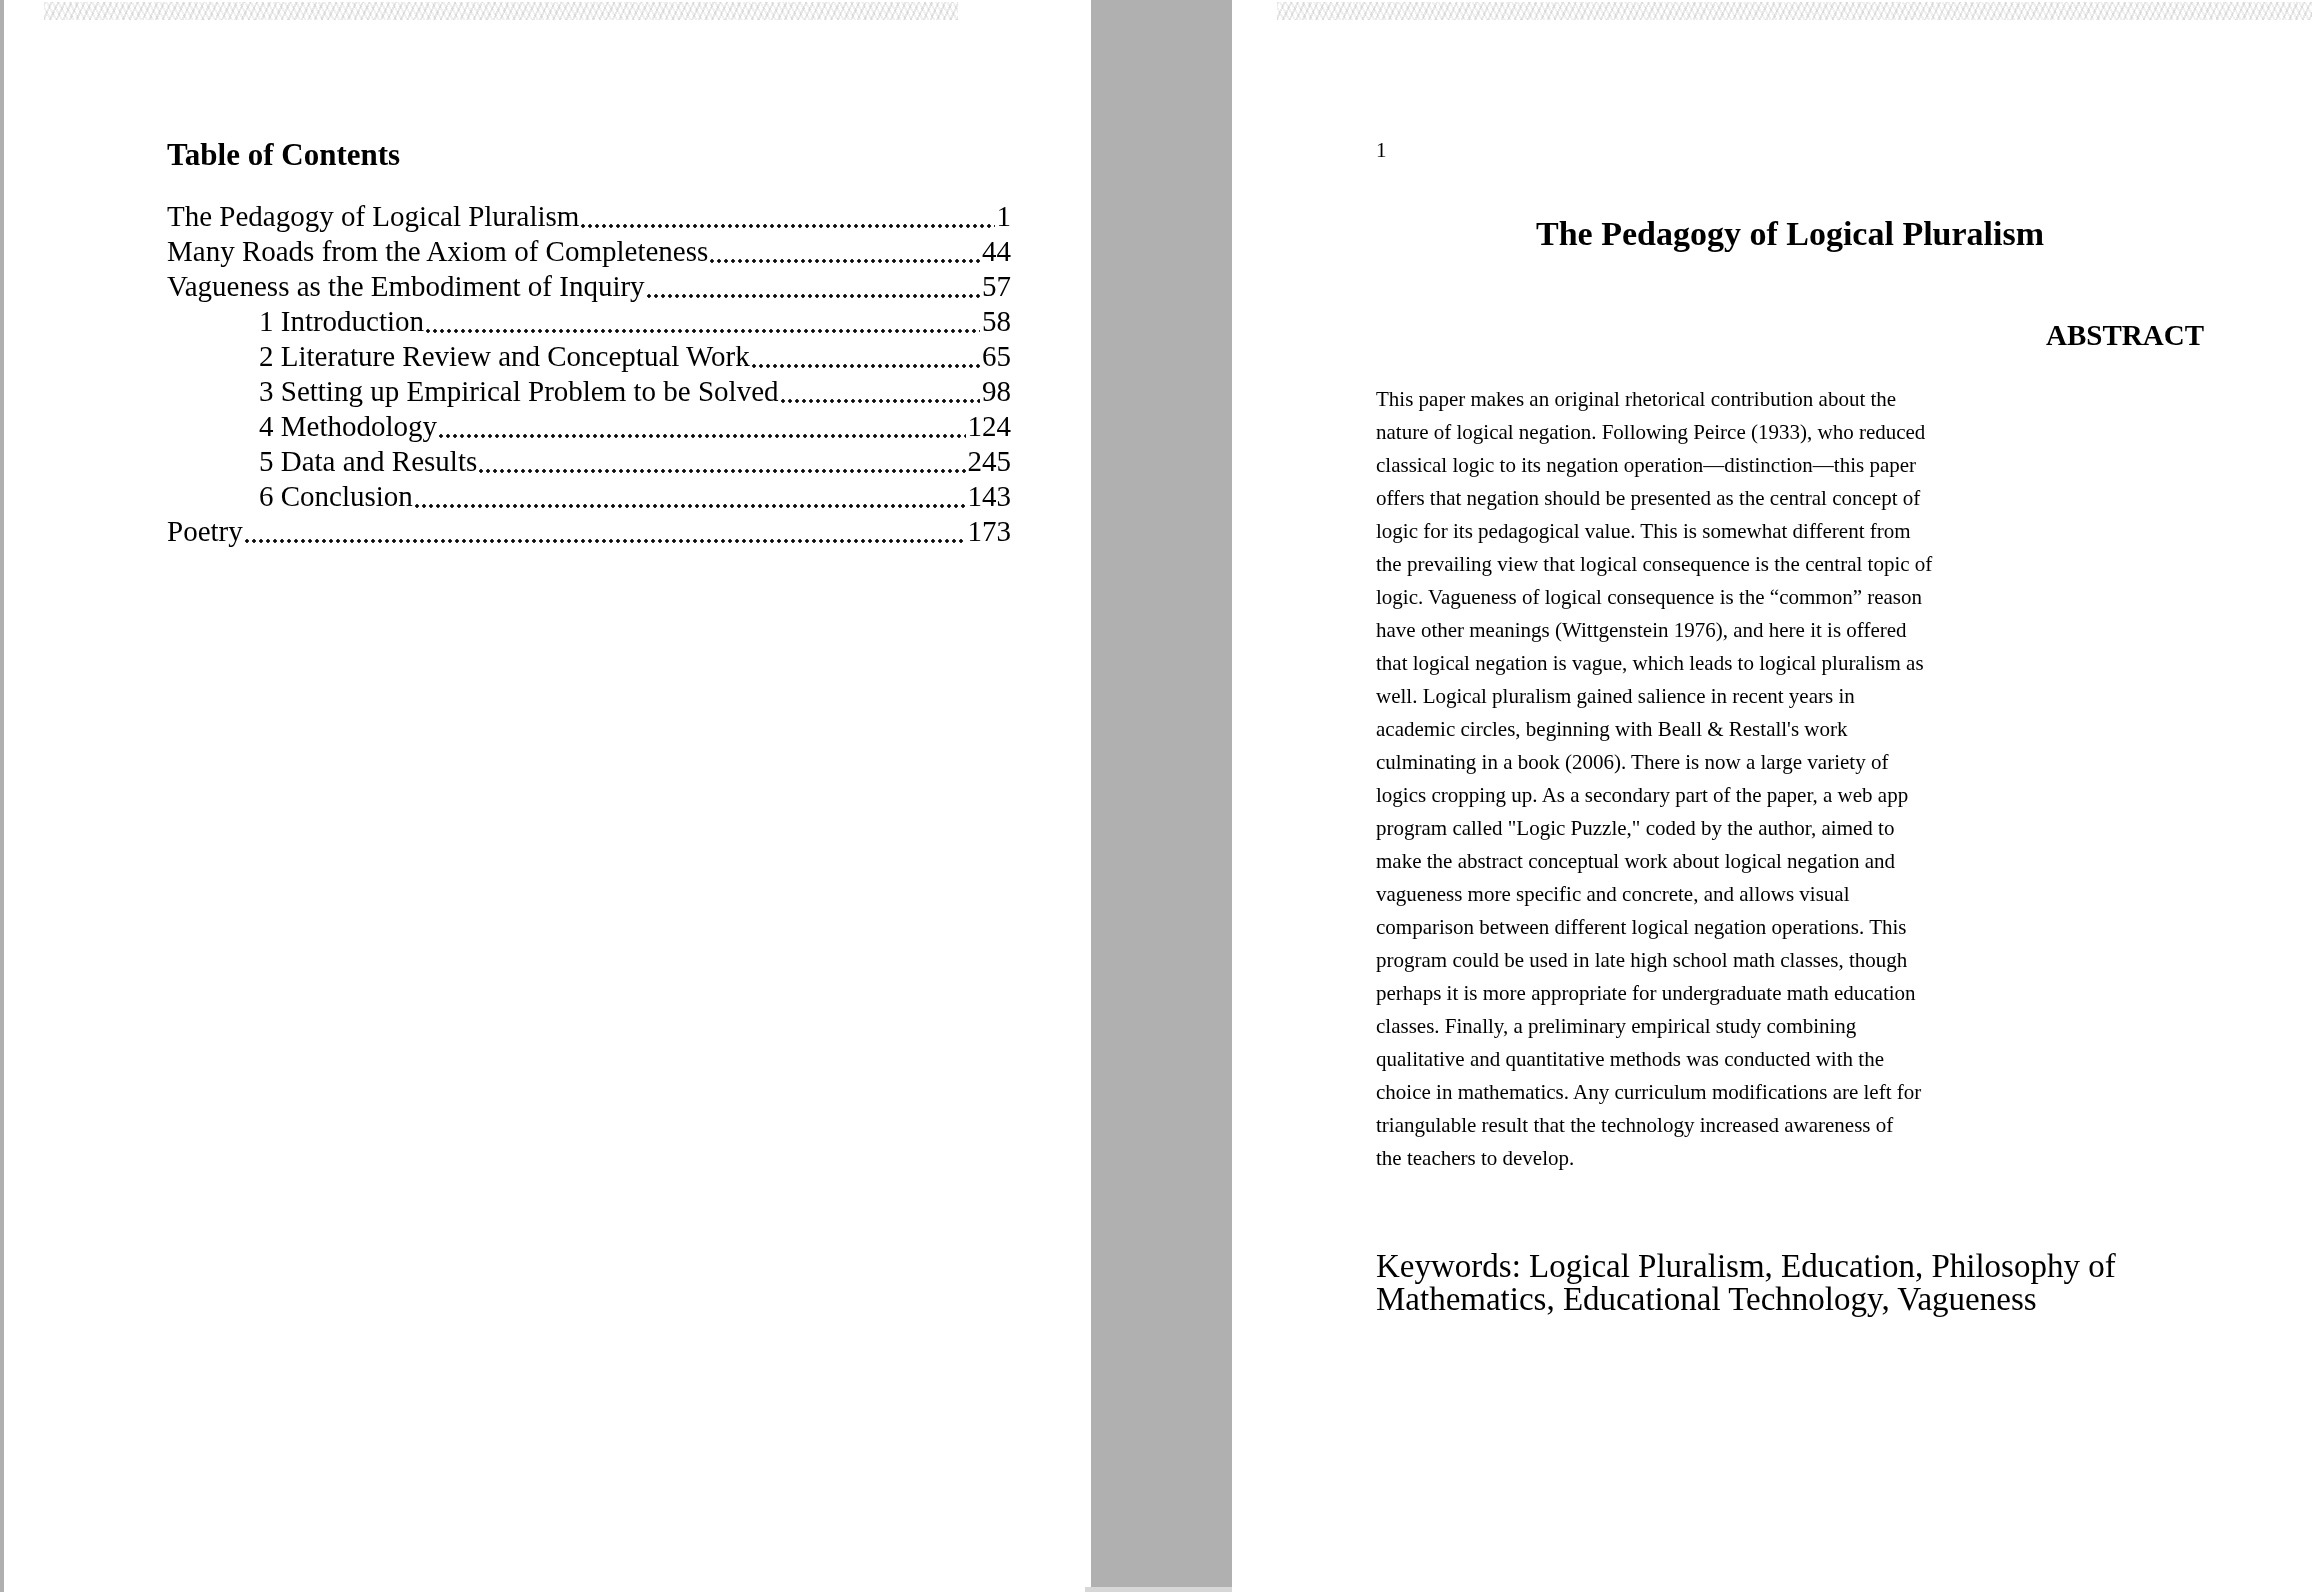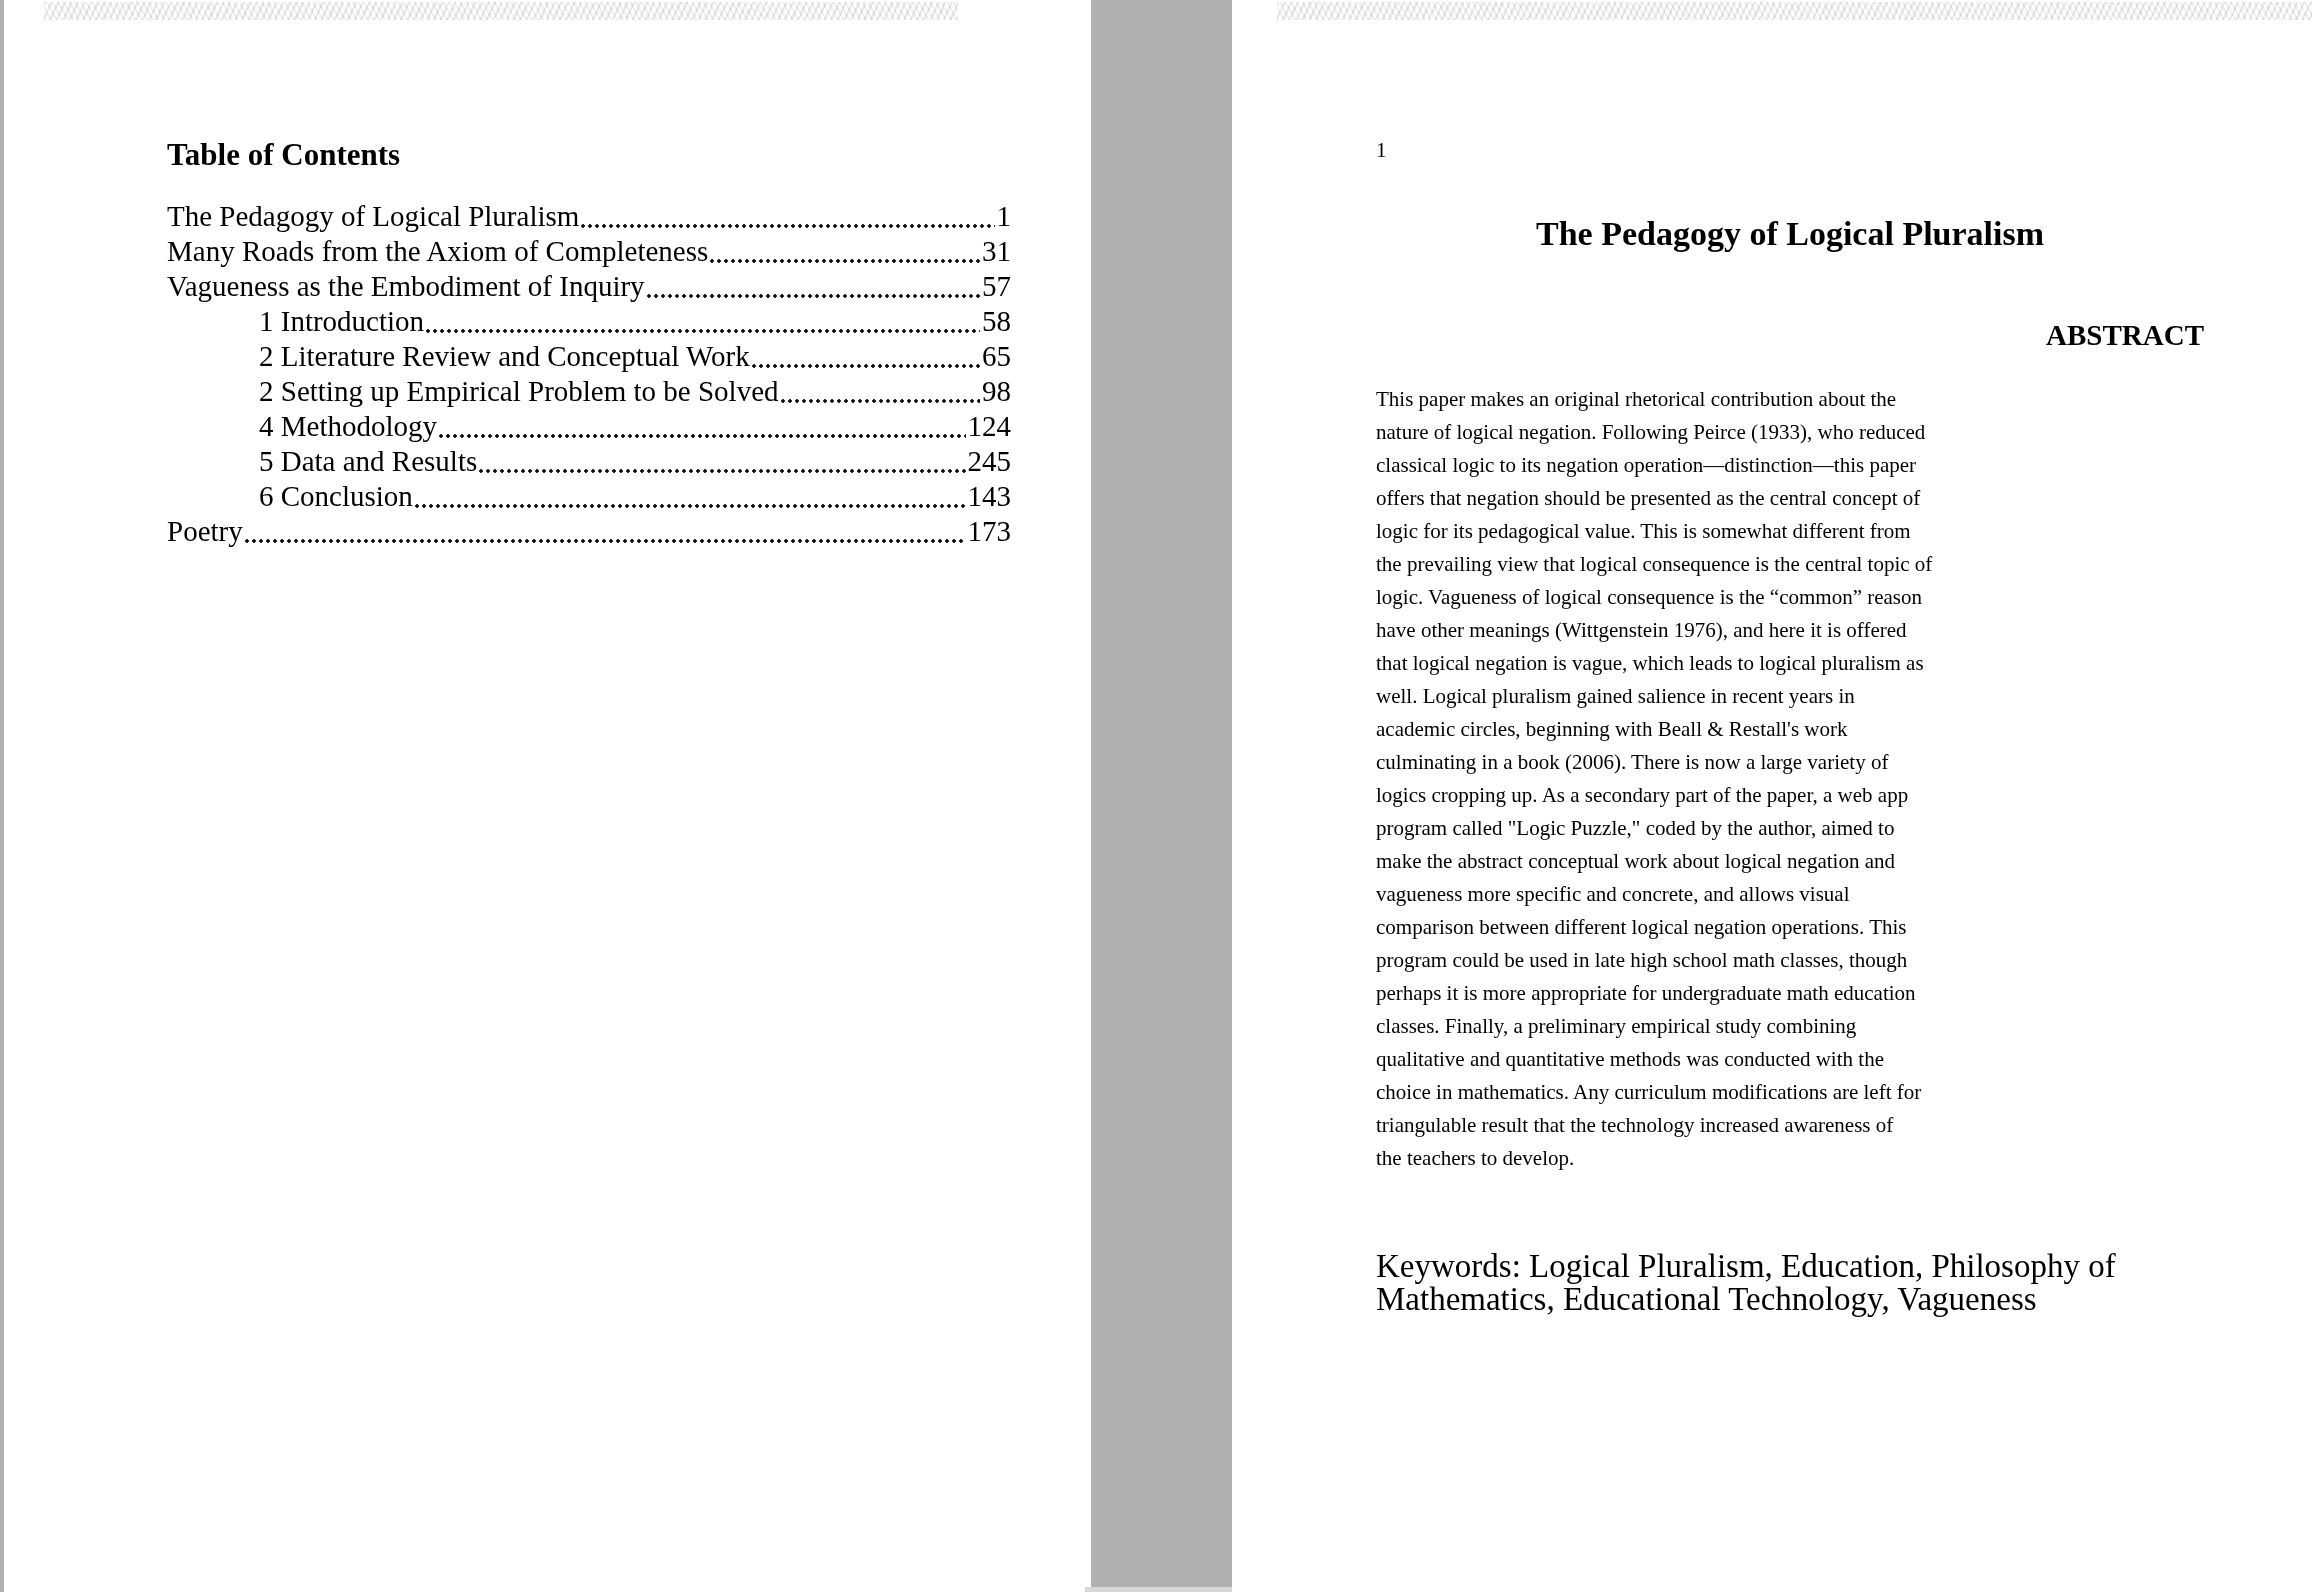--- a/index.html
+++ b/index.html
@@ -102,39 +102,39 @@
 
     <div class="toc-list">
       <div class="toc-row">
         <span class="toc-label">The Pedagogy of Logical Pluralism</span>
         <span class="toc-dots"></span>
         <span class="toc-page">1</span>
       </div>
       <div class="toc-row">
         <span class="toc-label">Many Roads from the Axiom of Completeness</span>
         <span class="toc-dots"></span>
-        <span class="toc-page">31</span>
+        <span class="toc-page">44</span>
       </div>
       <div class="toc-row">
         <span class="toc-label">Vagueness as the Embodiment of Inquiry</span>
         <span class="toc-dots"></span>
         <span class="toc-page">57</span>
       </div>
       <div class="toc-row indent">
         <span class="toc-label">1 Introduction</span>
         <span class="toc-dots"></span>
         <span class="toc-page">58</span>
       </div>
       <div class="toc-row indent">
         <span class="toc-label">2 Literature Review and Conceptual Work</span>
         <span class="toc-dots"></span>
         <span class="toc-page">65</span>
       </div>
       <div class="toc-row indent">
-        <span class="toc-label">2 Setting up Empirical Problem to be Solved</span>
+        <span class="toc-label">3 Setting up Empirical Problem to be Solved</span>
         <span class="toc-dots"></span>
         <span class="toc-page">98</span>
       </div>
       <div class="toc-row indent">
         <span class="toc-label">4 Methodology</span>
         <span class="toc-dots"></span>
         <span class="toc-page">124</span>
       </div>
       <div class="toc-row indent">
         <span class="toc-label">5 Data and Results</span>

